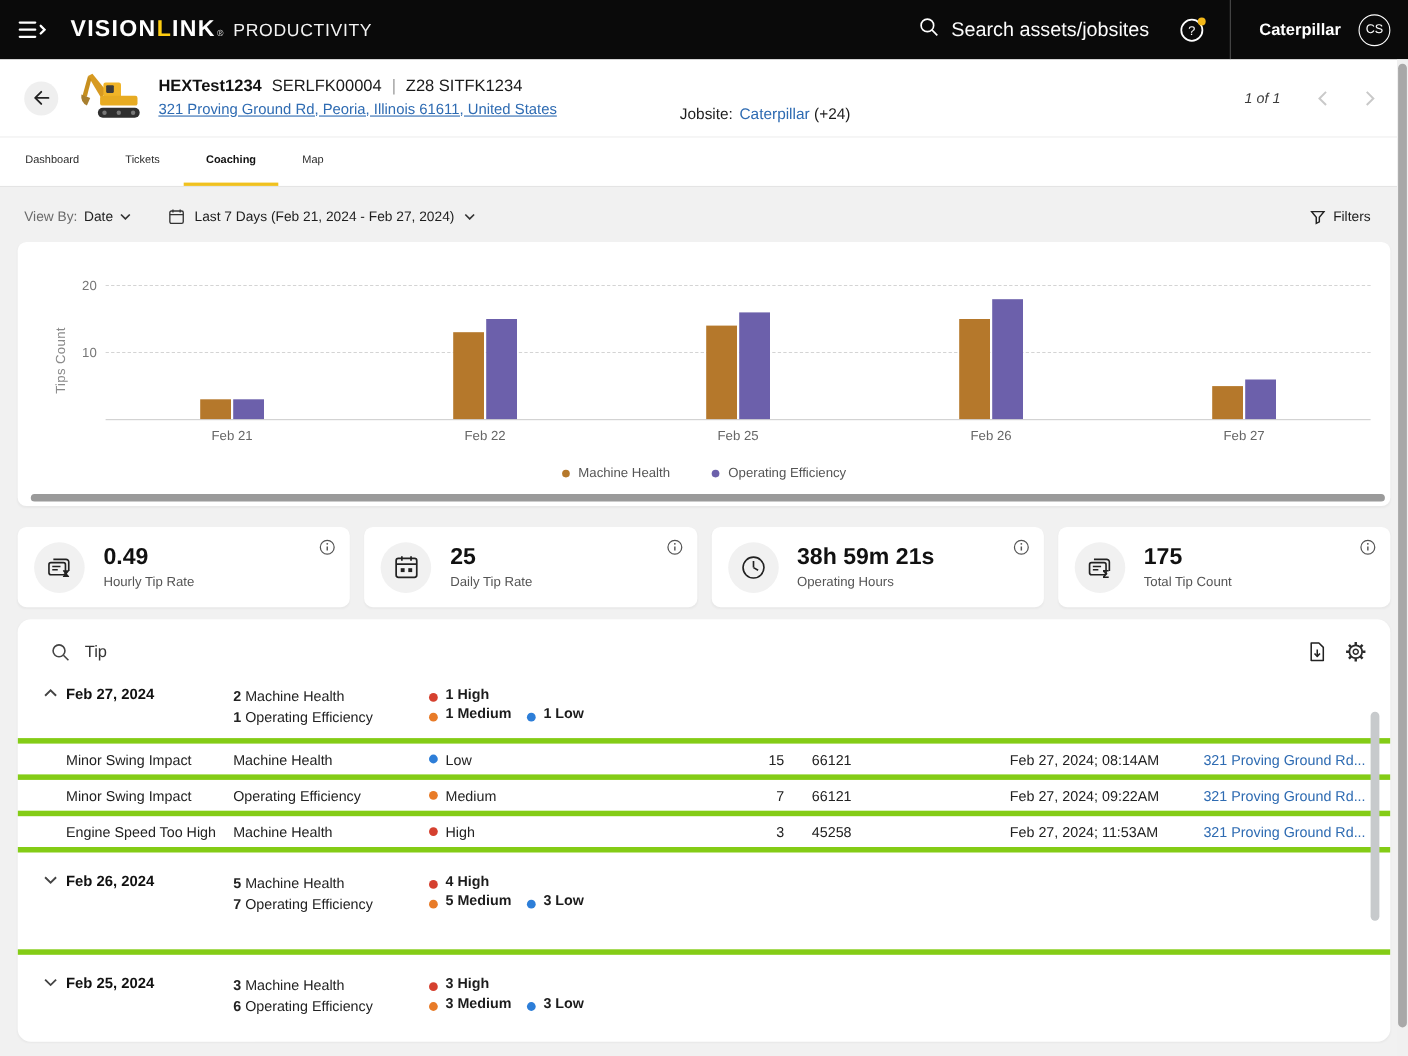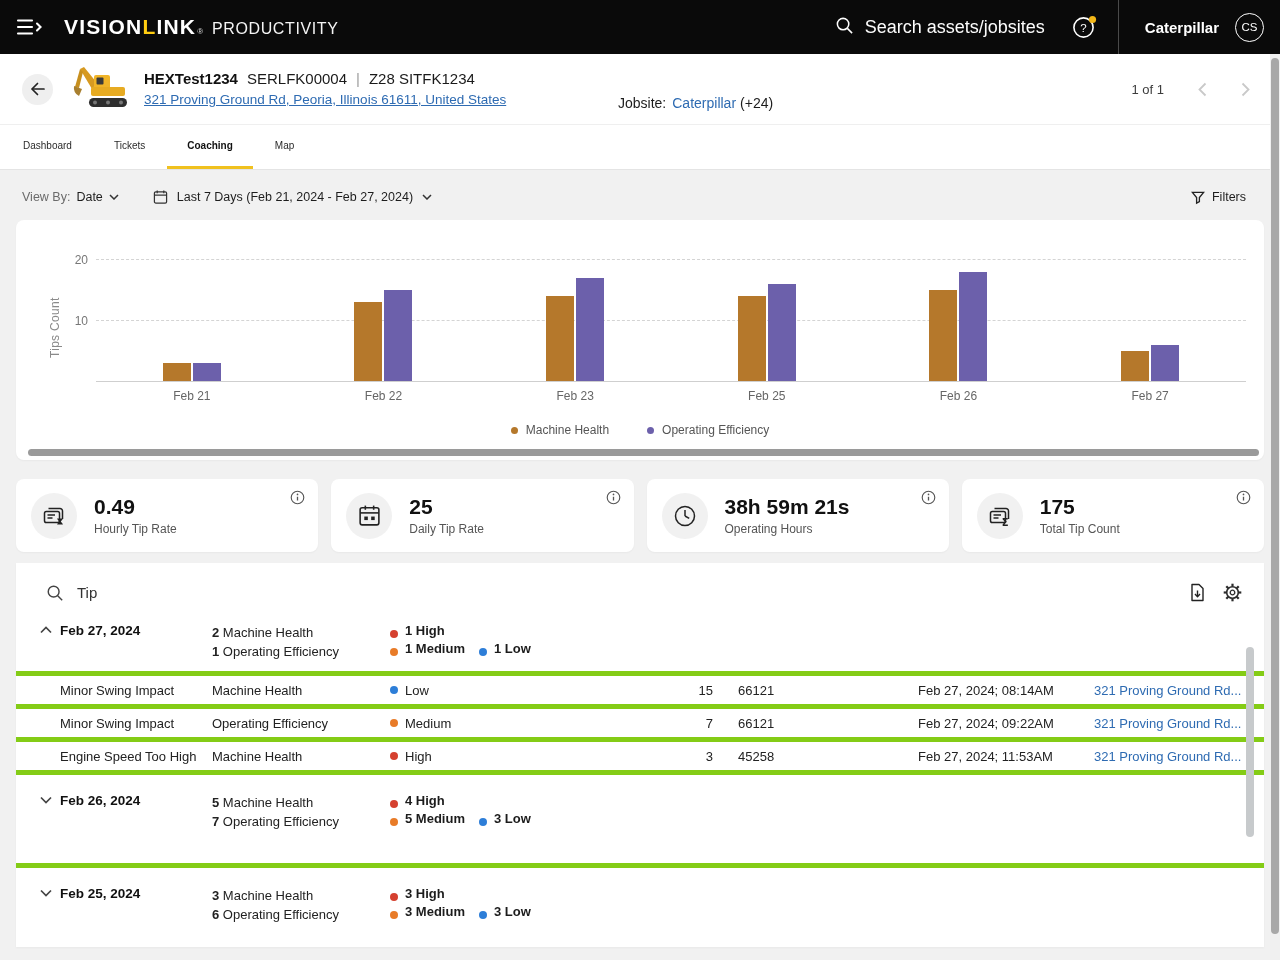--- a/index.html
+++ b/index.html
@@ -26,21 +26,21 @@
   
   .asset-header { height:71px; background:#fff; display:flex; align-items:center; padding:0 16px; position:relative; border-bottom:1px solid #efefef; }
   .back-btn { width:31px; height:31px; border-radius:50%; background:#efefef; display:flex; align-items:center; justify-content:center; margin:0 17px 0 6px; cursor:pointer; flex:0 0 auto; }
   .asset-img { margin-right:10px; flex:0 0 auto; }
   .asset-info .line1 { display:flex; align-items:baseline; gap:9px; font-size:15px; color:#1a1a1a; }
   .asset-name { font-weight:700; color:#111; }
   .sep { color:#9e9e9e; }
   .asset-address { display:inline-block; margin-top:5px; font-size:13.5px; color:#2e6bb2; text-decoration:underline; cursor:pointer; }
   .jobsite { position:absolute; left:618px; bottom:13px; font-size:14px; color:#1c1c1c; }
   .jobsite .jobsite-link { color:#2e6bb2; cursor:pointer; margin:0 4px 0 6px; }
-  .pager { position:absolute; right:30px; top:28px; display:flex; align-items:center; gap:34px; }
+  .pager { position:absolute; right:30px; top:28px; display:flex; align-items:center; gap:34px;font-style:italic; }
   .pager .count { font-size:13px; color:#3c3c3c; }
   .pager .pg-btn { display:flex; cursor:default; }
 
   
   .tab-bar { height:45px; background:#fff; display:flex; align-items:stretch; padding-left:3px; border-bottom:1px solid #e4e4e4; }
   .tab { display:flex; align-items:center; padding:0 20px; margin-right:2px; font-size:10px; color:#2b2b2b; border-bottom:3px solid transparent; cursor:pointer; }
   .tab.active { font-weight:700; border-bottom-color:#f0c11f; color:#111; }
 
   
   .content { padding:10px 16px 0; }
@@ -70,21 +70,21 @@
   
   .kpi-row { display:flex; gap:13px; margin-top:19px; }
   .kpi-card { position:relative; flex:1; height:73px; background:#fff; border-radius:8px; display:flex; align-items:center; padding-left:15px; box-shadow:0 1px 2px rgba(0,0,0,0.04); }
   .kpi-icon-circle { width:46px; height:46px; border-radius:50%; background:#f1f1f1; display:flex; align-items:center; justify-content:center; flex:0 0 auto; }
   .kpi-text { margin-left:17px; }
   .kpi-value { font-size:21px; font-weight:700; color:#111; line-height:24px; }
   .kpi-label { font-size:12px; color:#555; margin-top:3px; }
   .kpi-info { position:absolute; top:11px; right:13px; cursor:pointer; display:flex; }
 
   
-  .table-card { position:relative; margin-top:11px; height:384px; background:#fff; border-radius:0; overflow:hidden; box-shadow:0 1px 2px rgba(0,0,0,0.04); }
+  .table-card { position:relative; margin-top:11px; height:384px; background:#fff; border-radius:12px; overflow:hidden; box-shadow:0 1px 2px rgba(0,0,0,0.04); }
   .table-toolbar { display:flex; align-items:center; padding:20px 22px 12px 30px; }
   .table-search { display:flex; align-items:center; gap:13px; }
   .table-search .search-label { font-size:15px; color:#333; }
   .table-actions { margin-left:auto; display:flex; align-items:center; gap:17px; }
   .icon-btn { display:flex; cursor:pointer; }
   .thead, .trow { display:grid; grid-template-columns:28px 152px 178px 280px 68px 180px 176px 1fr; padding-left:16px; }
   .thead { align-items:center; padding-top:8px; padding-bottom:10px; border-bottom:1px solid #e6e6e6; }
   .hcell { font-size:12px; font-weight:700; color:#333; cursor:pointer; }
   .cell { font-size:13px; color:#222; }
   .c-count { text-align:right; padding-right:25px; }
@@ -249,25 +249,20 @@
               <div class="bar" style="height: 18.15px; background: rgb(108, 96, 171);"></div>
               <div class="xlabel">Feb 21</div>
             </div>
             <div class="bar-group">
               <div class="bar" style="height: 78.65px; background: rgb(181, 120, 43);"></div>
               <div class="bar" style="height: 90.75px; background: rgb(108, 96, 171);"></div>
               <div class="xlabel">Feb 22</div>
             </div>
             <div class="bar-group">
               <div class="bar" style="height: 84.7px; background: rgb(181, 120, 43);"></div>
-              <div class="bar" style="height: 102.85px; background: rgb(108, 96, 171);"></div>
-              <div class="xlabel">Feb 23</div>
-            </div>
-            <div class="bar-group">
-              <div class="bar" style="height: 84.7px; background: rgb(181, 120, 43);"></div>
               <div class="bar" style="height: 96.8px; background: rgb(108, 96, 171);"></div>
               <div class="xlabel">Feb 25</div>
             </div>
             <div class="bar-group">
               <div class="bar" style="height: 90.75px; background: rgb(181, 120, 43);"></div>
               <div class="bar" style="height: 108.9px; background: rgb(108, 96, 171);"></div>
               <div class="xlabel">Feb 26</div>
             </div>
             <div class="bar-group">
               <div class="bar" style="height: 30.25px; background: rgb(181, 120, 43);"></div>

